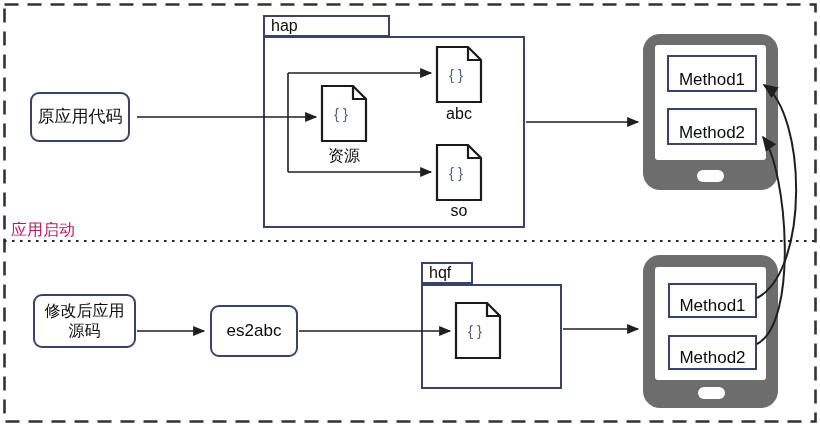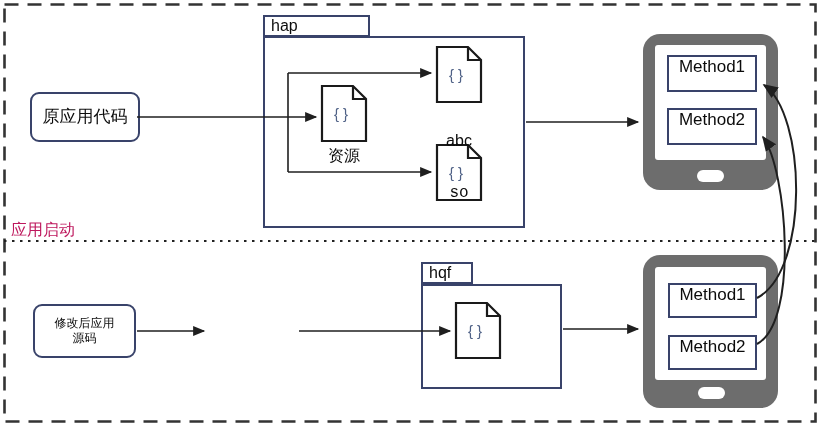--- a/index.html
+++ b/index.html
@@ -30,52 +30,55 @@
     position:absolute;box-sizing:border-box;background:#6d6d6d;border-radius:17px;
   }
   .screen{
     position:absolute;background:#ffffff;border-radius:3px;
   }
   .homepill{
     position:absolute;background:#ffffff;border-radius:7px;
   }
   .method{
     position:absolute;box-sizing:border-box;background:#fff;border:2px solid #39436a;
-    display:flex;align-items:flex-start;justify-content:center;
+    display:flex;align-items:flex-end;justify-content:center;
     font-size:17px;color:#0b0b0b;
   }
   .file-label{position:absolute;text-align:center;font-size:16px;color:#0b0b0b;}
   .section-label{position:absolute;font-size:16px;color:#be185d;}
 </style>
 </head>
 <body>
 
 <div id="stage">
 
   <div class="layer" id="shape-layer">
 
     <div class="folder-body" style="left:263px;top:36px;width:262px;height:192px;"></div>
-    <div class="folder-tab" style="left:263px;top:15px;width:107px;height:22px;">
+    <div class="folder-tab" style="left:263px;top:15px;width:127px;height:22px;">
       <span>hap</span>
     </div>
 
     <div class="folder-body" style="left:421px;top:284px;width:141px;height:105px;"></div>
     <div class="folder-tab" style="left:421px;top:262px;width:52px;height:22px;">
       <span>hqf</span>
     </div>
 
-    <div class="rbox" style="left:30px;top:92px;width:110px;height:50px;text-align:right;">
+    <div class="rbox" style="left:30px;top:92px;width:100px;height:50px;text-align:right;">
       <span>原应用代码</span>
     </div>
 
-    <div class="rbox" style="left:33px;top:304px;width:103px;height:54px;font-size:12px;">
+    <div class="rbox" style="left:33px;top:294px;width:103px;height:54px;font-size:16px;">
       <span>修改后应用</span>
       <span>源码</span>
     </div>
 
+    <div class="rbox" style="left:210px;top:305px;width:88px;height:52px;">
+      <span>es2abc</span>
+    </div>
 
     <div class="device" style="left:643px;top:34px;width:135px;height:156px;">
       <div class="screen" style="left:12px;top:11px;width:111px;height:115px;"></div>
       <div class="homepill" style="left:54px;top:136px;width:27px;height:12px;"></div>
     </div>
     <div class="method" style="left:667px;top:55px;width:90px;height:37px;">
       <span>Method1</span>
     </div>
     <div class="method" style="left:667px;top:108px;width:90px;height:37px;">
       <span>Method2</span>
@@ -137,19 +140,19 @@
 
     <g>
       <path d="M456,303 L487,303 L500,316 L500,358 L456,358 Z" fill="#ffffff" stroke="#1a1a1a" stroke-width="2.2"></path>
       <path d="M487,303 L487,316 L500,316" fill="none" stroke="#1a1a1a" stroke-width="2.2"></path>
       <text x="475" y="336" text-anchor="middle" font-size="15" fill="#4f6186">{ }</text>
     </g>
   </svg>
 
   <div class="layer" id="label-layer">
     <div class="file-label" style="left:322px;top:146px;width:44px;text-align:center;">资源</div>
-    <div class="file-label" style="left:437px;top:105px;width:44px;margin-top:27px;">abc</div>
-    <div class="file-label" style="left:437px;top:184px;width:44px;font-family:Liberation Mono, monospace;">so</div>
+    <div class="file-label" style="left:437px;top:105px;width:44px;">abc</div>
+    <div class="file-label" style="left:437px;top:202px;width:44px;">so</div>
 
     <div class="section-label" style="left:11px;top:220px;">应用启动</div>
   </div>
 
 </div>
 
 </body></html>

